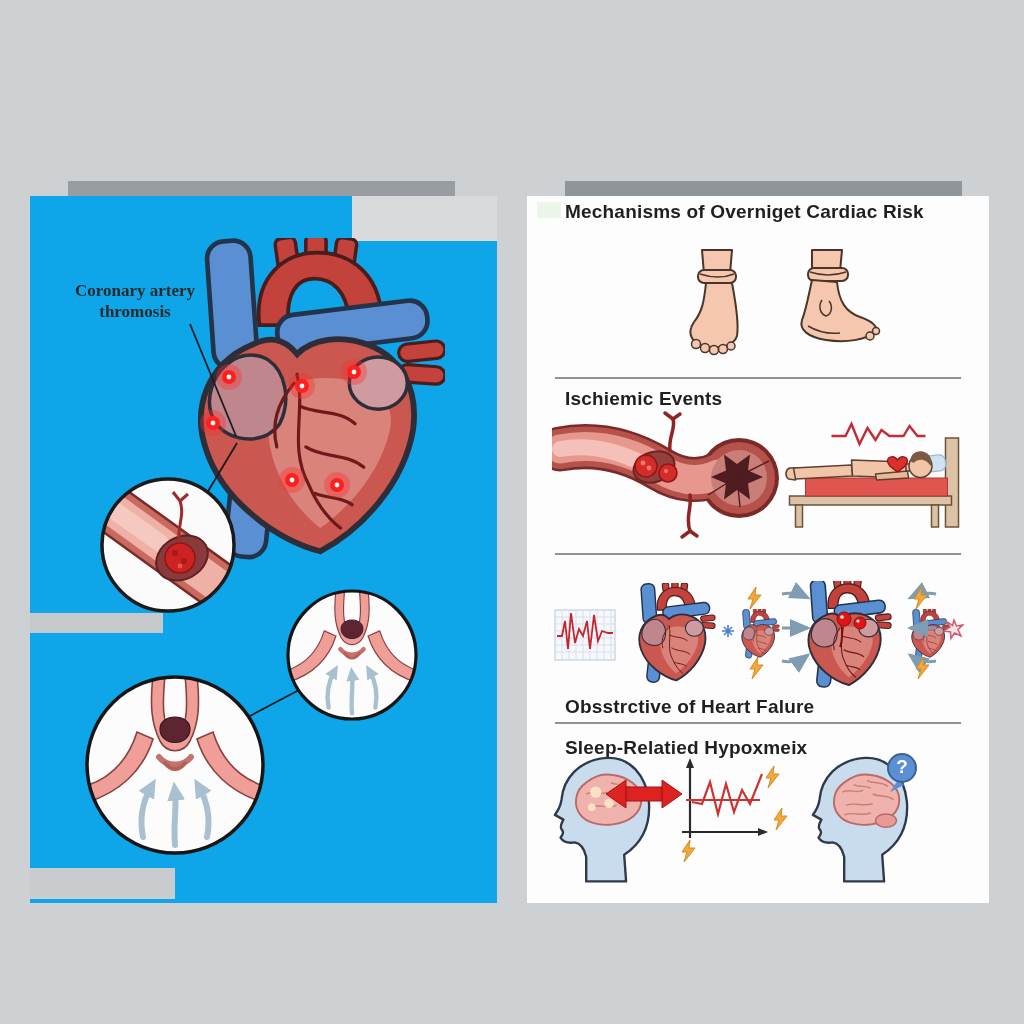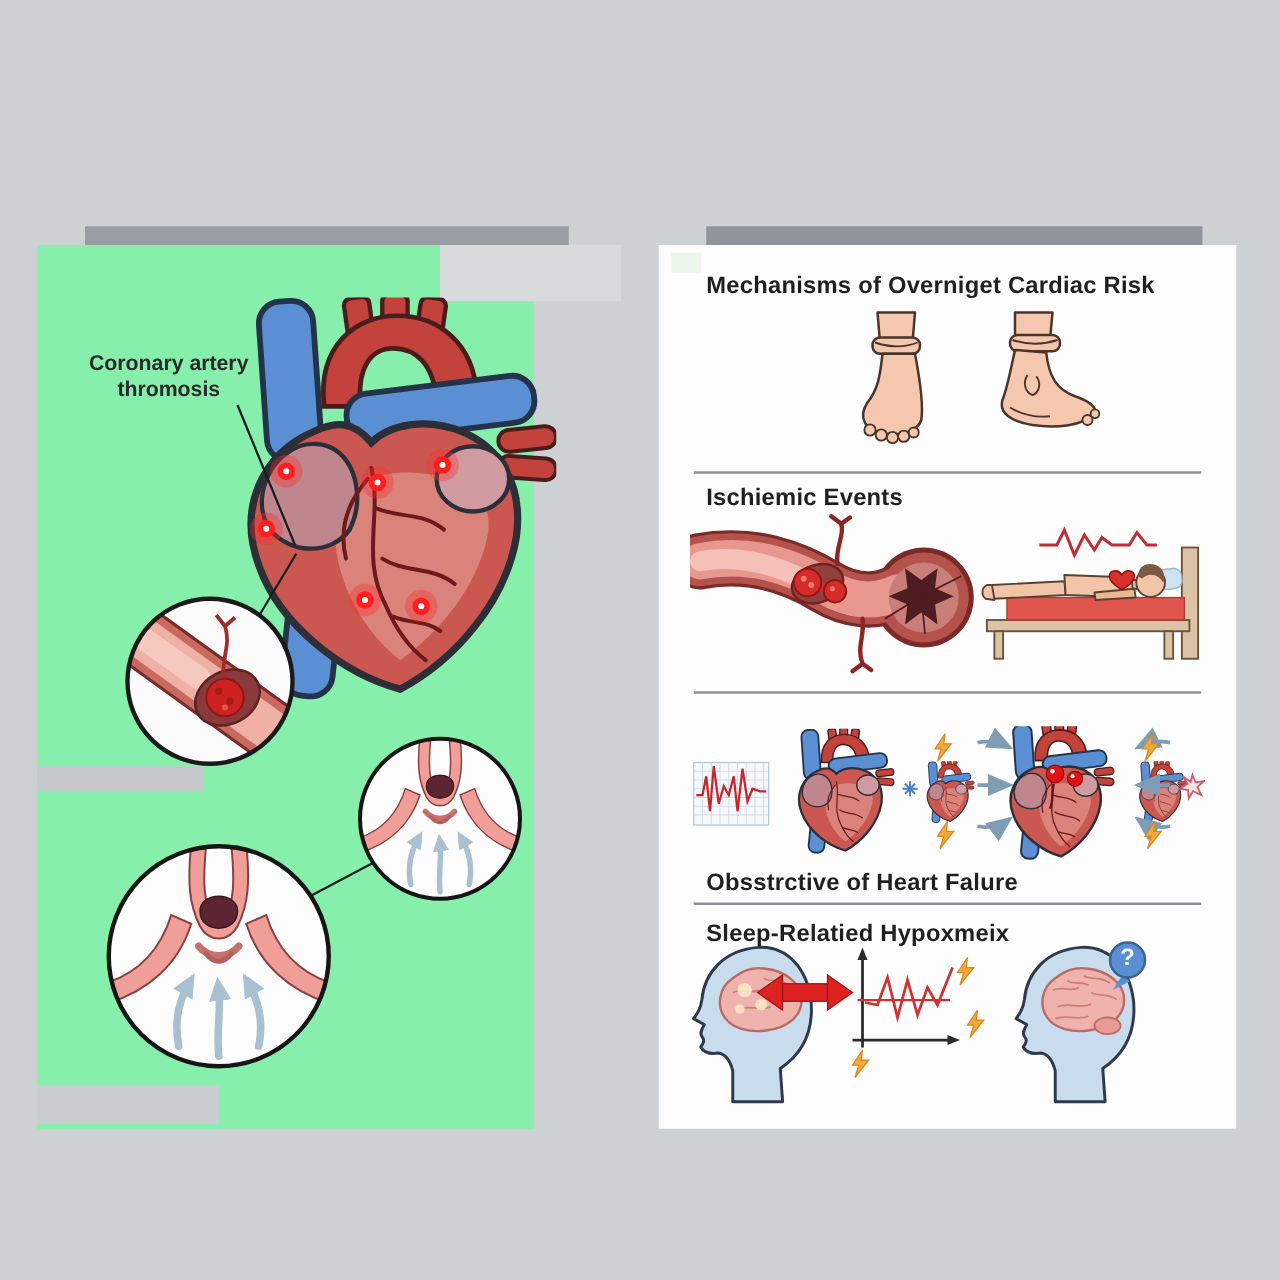--- a/index.html
+++ b/index.html
@@ -2,21 +2,21 @@
 <html><head>
 <meta charset="utf-8">
 <style>
   html,body{margin:0;padding:0;background:#ced1d4;}
   .page{position:relative;width:1024px;height:1024px;background:#ced1d4;overflow:hidden;
         font-family:"Liberation Sans",sans-serif;}
   .abs{position:absolute;}
   .big-title{font-size:27px;font-weight:bold;color:#1b1b1d;text-align:center;letter-spacing:-0.3px;}
   .title-bar{background:#979da3;height:15px;}
   .panel{position:absolute;top:196px;height:707px;}
-  .left-panel{left:30px;width:397px;background:#86efac;}
+  .left-panel{left:30px;width:467px;background:#0ea5e9;font-family:Liberation Serif, serif;}
   .right-panel{left:527px;width:462px;background:#fdfdfd;}
   .notch{position:absolute;}
   .sec-header{position:absolute;left:38px;font-size:19px;font-weight:bold;color:#1f1f1f;letter-spacing:0.2px;}
   .divider{position:absolute;left:28px;width:406px;height:2px;background:#8d9297;}
   .label{position:absolute;font-size:17px;font-weight:600;color:#2a2a2a;text-align:center;line-height:1.25;}
   .qmark{position:absolute;width:30px;text-align:center;font-size:19px;font-weight:bold;color:#ffffff;}
   svg{display:block;}
 </style>
 </head>
 <body>
@@ -166,21 +166,21 @@
 
     <div class="label" style="left:30px;top:84px;width:150px;">
       <div>Coronary artery</div>
       <div>thromosis</div>
     </div>
   </div>
 
   <div class="panel right-panel">
     <div class="notch" style="left:10px;top:6px;width:24px;height:16px;background:#dff0dd;opacity:.6;"></div>
 
-    <div class="sec-header" style="top:22px;text-align:right;">Mechanisms of Overniget Cardiac Risk</div>
+    <div class="sec-header" style="top:5px;text-align:right;">Mechanisms of Overniget Cardiac Risk</div>
 
     <svg class="abs" style="left:130px;top:52px;" width="232" height="124" viewBox="0 0 230 124">
       <g fill="#f5c7ae" stroke="#4a352a" stroke-width="2" stroke-linejoin="round">
         <path d="M44,2 L74,2 L72,26 L46,26 Z"></path>
         <rect x="40" y="22" width="38" height="13" rx="6"></rect>
         <path d="M48,35 C46,54 44,64 36,74 C28,86 34,97 50,99 C64,101 76,97 79,88 C81,76 78,56 74,35 Z"></path>
         <g stroke-width="1.5">
           <circle cx="38" cy="96" r="4.5"></circle>
             <circle cx="47" cy="100" r="4.5"></circle>
             <circle cx="56" cy="102" r="4.5"></circle>

